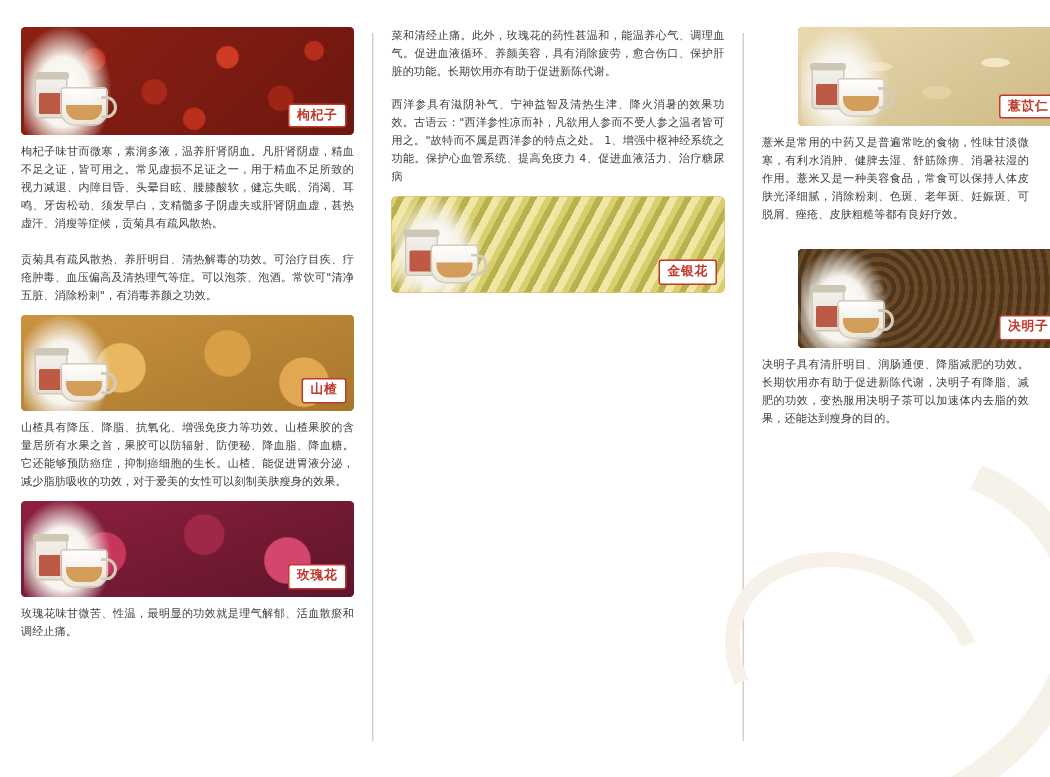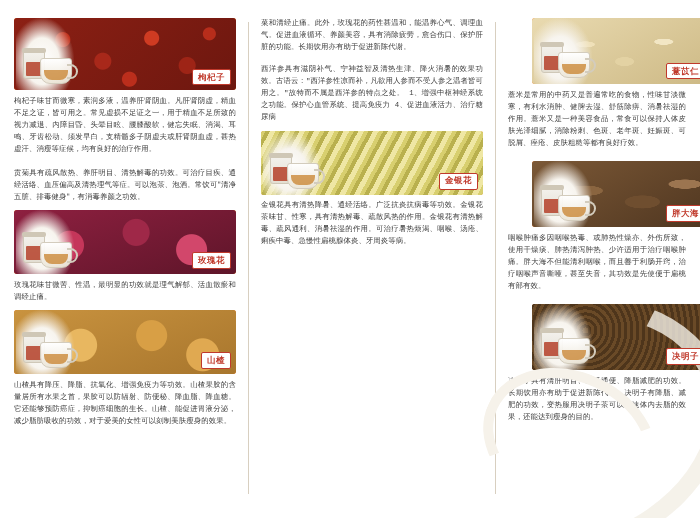--- a/index.html
+++ b/index.html
@@ -54,21 +54,21 @@
     gap: 12px;
   }
 
   .col {
     flex: 1 1 0;
     display: flex;
     flex-direction: column;
     min-width: 0;
   }
   .col-left  { flex: 0 0 222px; }
-  .col-mid   { flex: 0 0 222px; font-family: Liberation Mono, monospace; }
+  .col-mid   { flex: 0 0 222px; }
   .col-right { flex: 1 1 auto; }
 
   .vline {
     width: 1px;
     background: #d8cfc0;
     margin: 4px 0 14px 0;
     flex: 0 0 1px;
   }
 
   .block {
@@ -258,53 +258,53 @@
       <div class="photo">
         <div class="tex tex-goji"></div>
         <div class="glass">
           <div class="jar"></div>
           <div class="cup">
               <span class="handle"></span>
             </div>
         </div>
         <div class="tag">枸杞子</div>
       </div>
-      <p class="para">枸杞子味甘而微寒，素润多液，温养肝肾阴血。凡肝肾阴虚，精血不足之证，皆可用之。常见虚损不足证之一，用于精血不足所致的视力减退、内障目昏、头晕目眩、腰膝酸软，健忘失眠、消渴、耳鸣、牙齿松动、须发早白，支精髓多子阴虚夫或肝肾阴血虚，甚热虚汗、消瘦等症候，均有良好的治疗作用。</p>
-    </div>
-
-    <div class="block">
-      <p class="para">贡菊具有疏风散热、养肝明目、清热解毒的功效。可治疗目疾、通经活络、血压偏高及清热理气等症。可以泡茶、泡酒。常饮可"清净五脏、排毒健身"，有消毒养颜之功效。</p>
+      <p class="para">枸杞子味甘而微寒，素润多液，温养肝肾阴血。凡肝肾阴虚，精血不足之证，皆可用之。常见虚损不足证之一，用于精血不足所致的视力减退、内障目昏、头晕目眩、腰膝酸软，健忘失眠、消渴、耳鸣、牙齿松动、须发早白，支精髓多子阴虚夫或肝肾阴血虚，甚热虚汗、消瘦等症候，贡菊具有疏风散热。</p>
+    </div>
+
+    <div class="block">
+      <p class="para">贡菊具有疏风散热、养肝明目、清热解毒的功效。可治疗目疾、疔疮肿毒、血压偏高及清热理气等症。可以泡茶、泡酒。常饮可"清净五脏、消除粉刺"，有消毒养颜之功效。</p>
+    </div>
+
+    <div class="block">
+      <div class="photo short">
+        <div class="tex tex-tart"></div>
+        <div class="glass">
+          <div class="jar"></div>
+          <div class="cup">
+              <span class="handle"></span>
+            </div>
+        </div>
+        <div class="tag">山楂</div>
+      </div>
+      <p class="para">山楂具有降压、降脂、抗氧化、增强免疫力等功效。山楂果胶的含量居所有水果之首，果胶可以防辐射、防便秘、降血脂、降血糖。它还能够预防癌症，抑制癌细胞的生长。山楂、能促进胃液分泌，减少脂肪吸收的功效，对于爱美的女性可以刻制美肤瘦身的效果。</p>
     </div>
 
     <div class="block">
       <div class="photo short">
         <div class="tex tex-rose"></div>
         <div class="glass">
           <div class="jar"></div>
           <div class="cup">
               <span class="handle"></span>
             </div>
         </div>
         <div class="tag">玫瑰花</div>
       </div>
       <p class="para">玫瑰花味甘微苦、性温，最明显的功效就是理气解郁、活血散瘀和调经止痛。</p>
-    </div>
-
-    <div class="block">
-      <div class="photo short">
-        <div class="tex tex-tart"></div>
-        <div class="glass">
-          <div class="jar"></div>
-          <div class="cup">
-              <span class="handle"></span>
-            </div>
-        </div>
-        <div class="tag">山楂</div>
-      </div>
-      <p class="para">山楂具有降压、降脂、抗氧化、增强免疫力等功效。山楂果胶的含量居所有水果之首，果胶可以防辐射、防便秘、降血脂、降血糖。它还能够预防癌症，抑制癌细胞的生长。山楂、能促进胃液分泌，减少脂肪吸收的功效，对于爱美的女性可以刻制美肤瘦身的效果。</p>
     </div>
 
   </div>
 
   <div class="vline"></div>
 
   <div class="col col-mid">
 
     <p class="para" style="margin-top:0">菜和清经止痛。此外，玫瑰花的药性甚温和，能温养心气、调理血气。促进血液循环、养颜美容，具有消除疲劳，愈合伤口、保护肝脏的功能。长期饮用亦有助于促进新陈代谢。</p>
 
@@ -320,21 +320,20 @@
       <div class="photo short">
         <div class="tex tex-honeysuckle"></div>
         <div class="glass">
           <div class="jar"></div>
           <div class="cup">
               <span class="handle"></span>
             </div>
         </div>
         <div class="tag">金银花</div>
       </div>
-      <p class="para">金银花具有清热降暑、通经活络。广泛抗炎抗病毒等功效。金银花茶味甘、性寒，具有清热解毒、疏散风热的作用。金银花有清热解毒、疏风通利、消暑祛湿的作用。可治疗暑热烦渴、咽喉、汤疮、痢疾中毒、急慢性扁桃腺体炎、牙周炎等病。</p>
     </div>
 
 
   </div>
 
   <div class="vline"></div>
 
   <div class="col col-right">
 
     <div class="block">
@@ -346,33 +345,20 @@
               <span class="handle"></span>
             </div>
         </div>
         <div class="tag">薏苡仁</div>
       </div>
       <p class="para">薏米是常用的中药又是普遍常吃的食物，性味甘淡微寒，有利水消肿、健脾去湿、舒筋除痹、消暑祛湿的作用。薏米又是一种美容食品，常食可以保持人体皮肤光泽细腻，消除粉刺、色斑、老年斑、妊娠斑、可脱屑、痤疮、皮肤粗糙等都有良好疗效。</p>
     </div>
 
     <div class="spacer-sm"></div>
 
-    <div class="block">
-      <div class="photo tall">
-        <div class="tex tex-pangdahai"></div>
-        <div class="glass">
-          <div class="jar"></div>
-          <div class="cup">
-              <span class="handle"></span>
-            </div>
-        </div>
-        <div class="tag">胖大海</div>
-      </div>
-      <p class="para">咽喉肿痛多因咽喉热毒、或肺热性燥亦、外伤所致，使用干燥痰、肺热清泻肿热、少许适用于治疗咽喉肿痛。胖大海不但能清利咽喉，而且善于利肠开窍，治疗咽喉声音嘶哑，甚至失音，其功效是先使便于扁桃有部有效。</p>
-    </div>
 
     <div class="spacer-sm"></div>
 
     <div class="block">
       <div class="photo tall">
         <div class="tex tex-juemingzi"></div>
         <div class="glass">
           <div class="jar"></div>
           <div class="cup">
               <span class="handle"></span>

